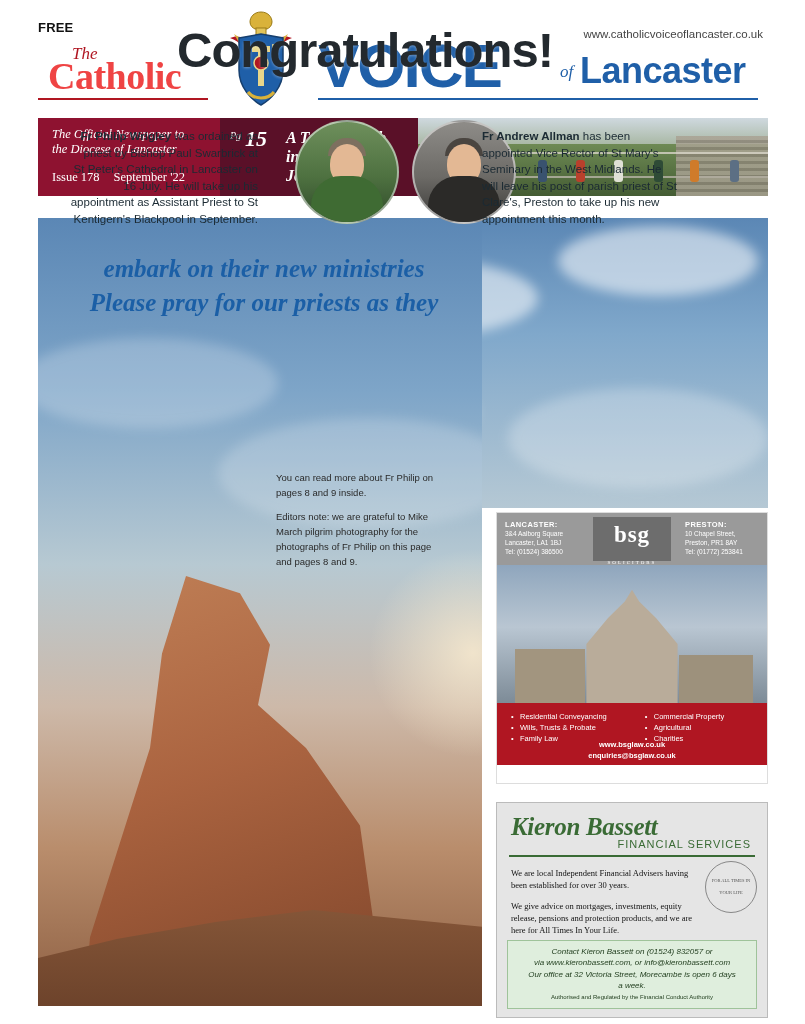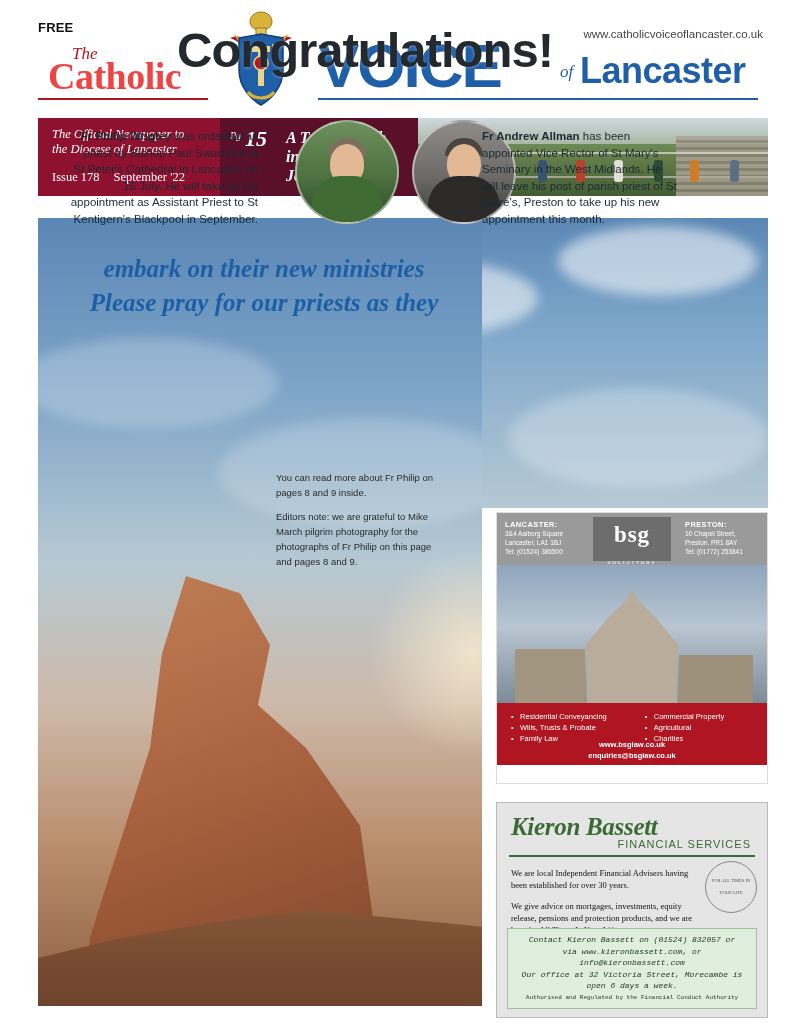--- a/index.html
+++ b/index.html
@@ -219,22 +219,22 @@
   }
   .kb-rule { height: 2px; background: #3a6b35; margin: 5px 12px 0 12px; }
   .kb-body { padding: 10px 14px 0 14px; font-family: Liberation Serif, serif;
     font-size: 8.5px; line-height: 12px; color: #111; position: relative; }
   .kb-body p { margin: 0 0 9px 0; width: 190px; }
   .kb-seal { position:absolute; right: 10px; top: 4px; width: 52px; height: 52px;
     border-radius: 50%; border: 1px solid #888; display:flex; align-items:center;
     justify-content:center; font-size: 4.5px; color:#555; text-align:center; }
   .kb-foot {
     position:absolute; left: 10px; right: 10px; bottom: 8px; background: #dfeedd;
-    border: 1px solid #9fc39a; text-align: center; padding: 5px 8px;
-    font-family: Liberation Mono, monospace; font-style: italic;
+    border: 1px solid #9fc39a; text-align: center; padding: 5px 19px;
+    font-family: Liberation Sans, sans-serif; font-style: italic;
     font-size: 8px; line-height: 11.5px; color: #1d3a1a;
   }
   .kb-foot .small { font-size: 6px; font-style: normal; }
 </style>
 </head>
 <body>
 
 <div class="masthead">
   <div class="free-label">FREE</div>
   <div class="website-url">www.catholicvoiceoflancaster.co.uk</div>

